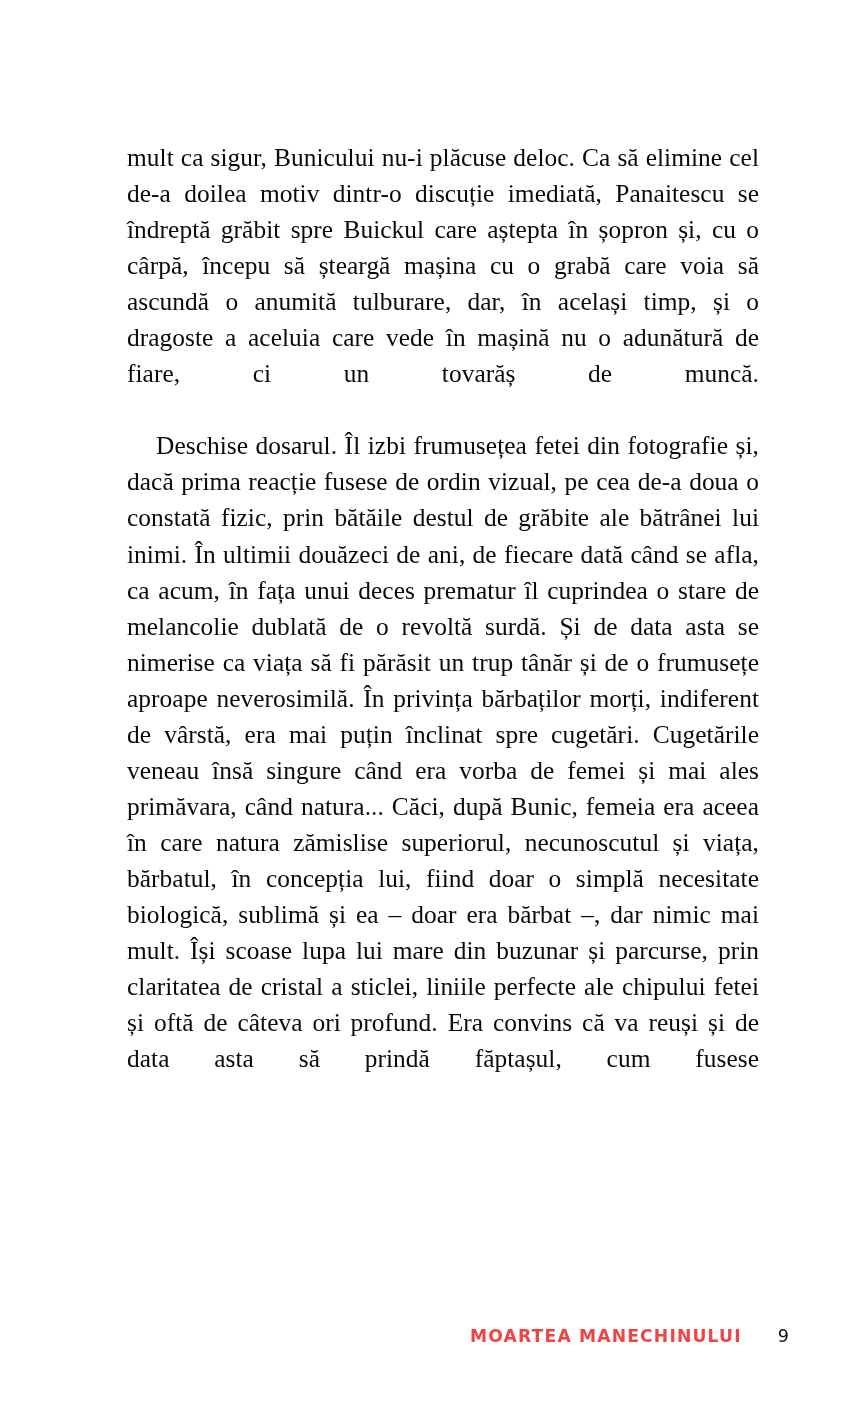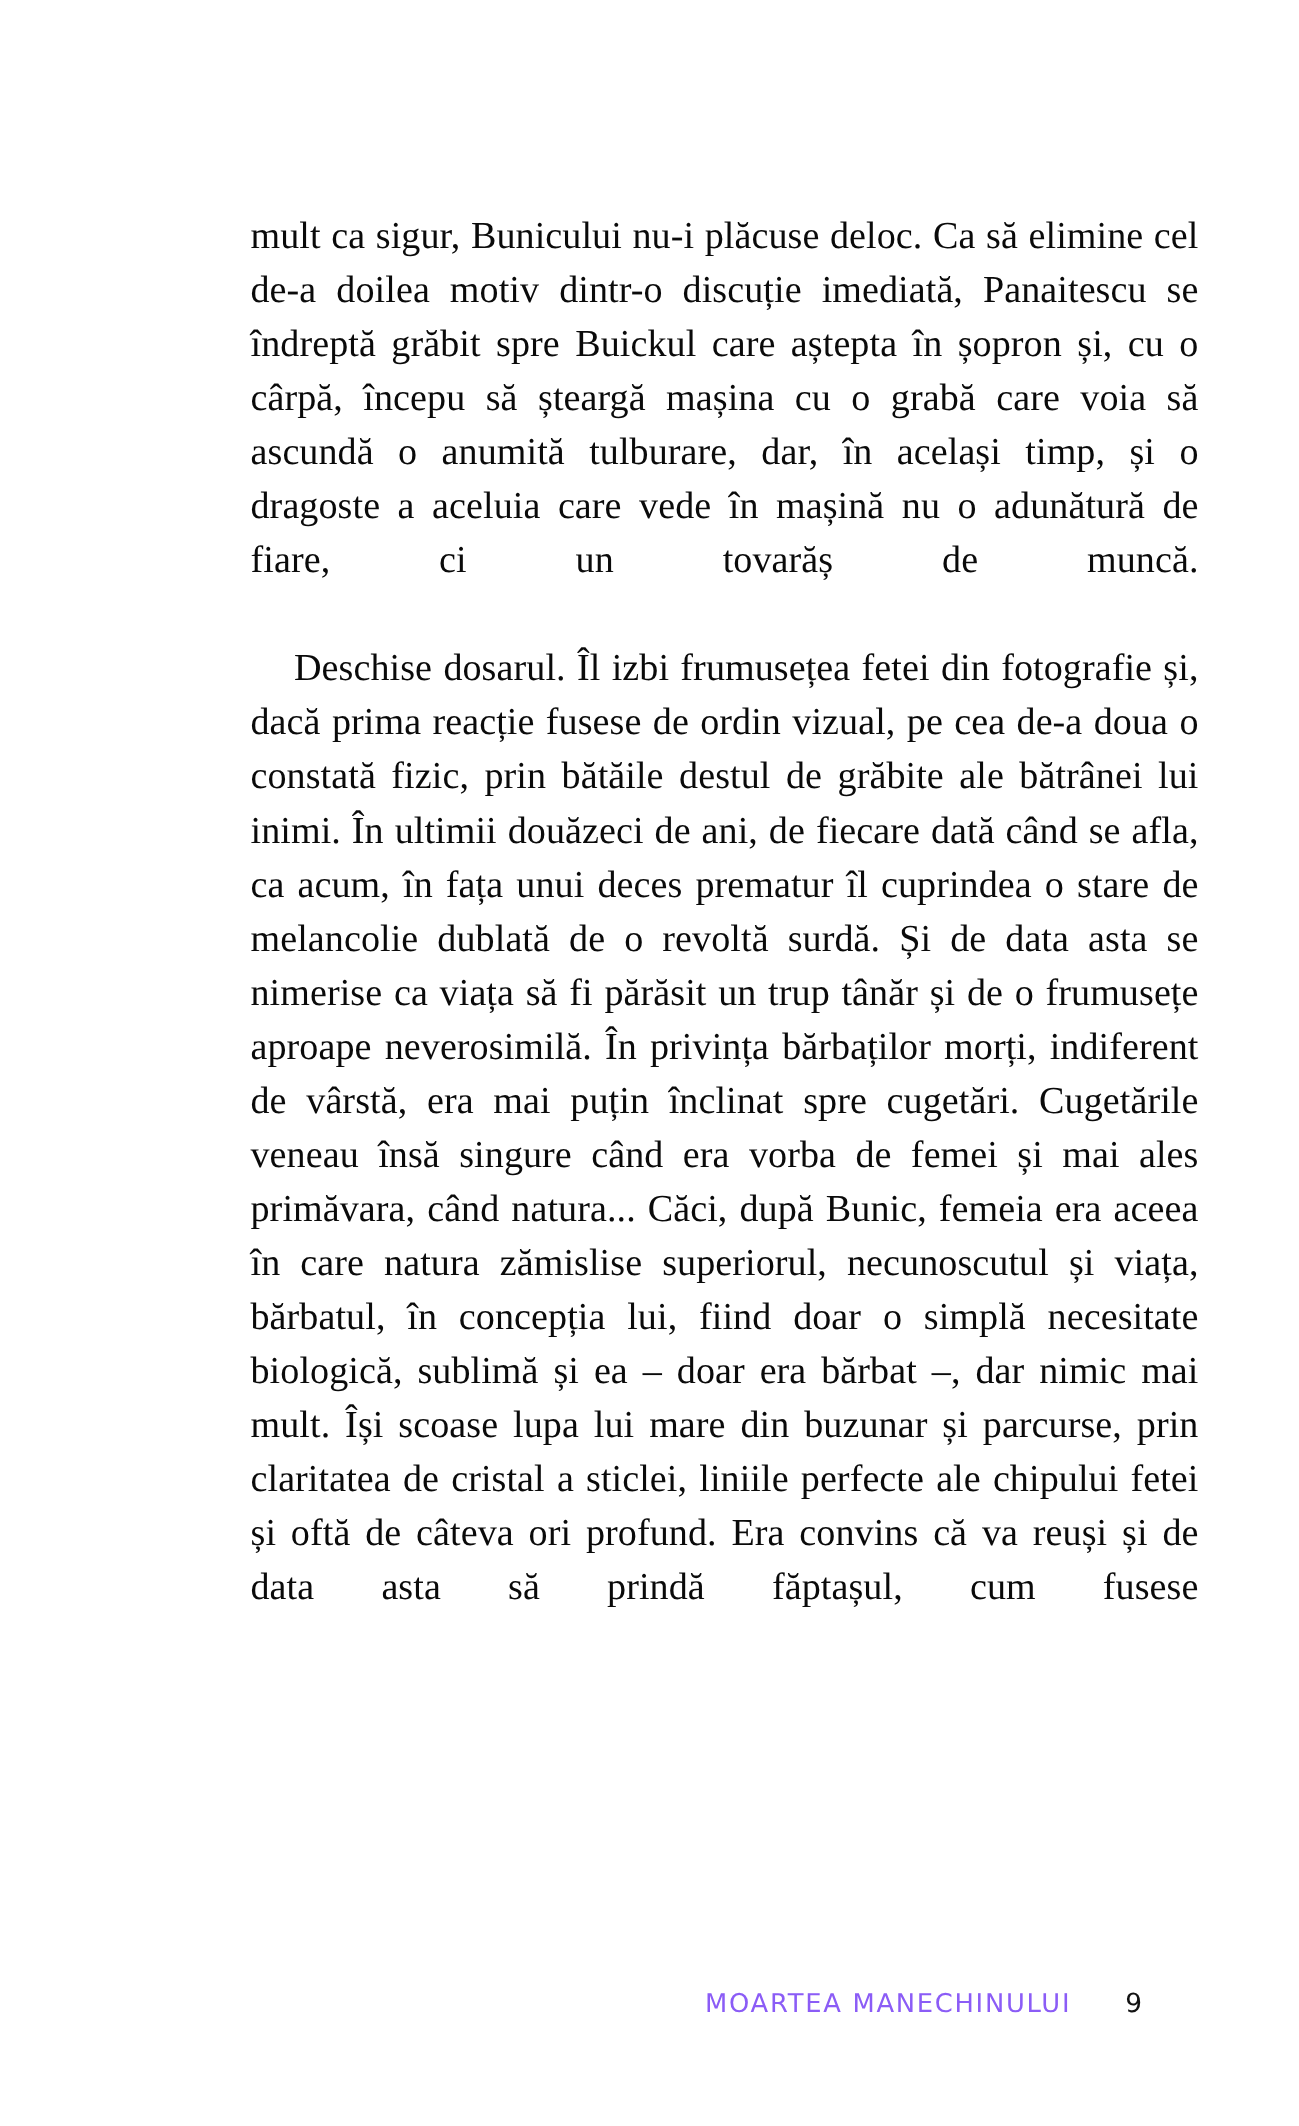--- a/index.html
+++ b/index.html
@@ -23,21 +23,20 @@
     width: 866px;
     height: 1417px;
     background: #ffffff;
   }
 
   .text-block {
     position: absolute;
     left: 127px;
     top: 139px;
     width: 632px;
-    margin-left: 40px;
   }
 
   .para {
     margin: 0;
     font-size: 25.4px;
     line-height: 36.05px;
     text-align: justify;
     text-justify: inter-word;
     letter-spacing: 0.05px;
     word-spacing: 0.2px;
@@ -70,23 +69,23 @@
     left: 470px;
     top: 0;
     display: flex;
     align-items: baseline;
   }
 
   .footer-title {
     font-family: "DejaVu Sans", "Liberation Sans", sans-serif;
     font-size: 17.2px;
     letter-spacing: 1.15px;
-    color: #8b5cf6;
+    color: #ef4444;
     white-space: nowrap;
-    font-weight: 400;
+    font-weight: 700;
   }
 
   .footer-pageno {
     font-family: "DejaVu Sans", "Liberation Sans", sans-serif;
     font-size: 17.6px;
     color: #121212;
     margin-left: 36px;
     font-weight: 400;
   }
 </style>

